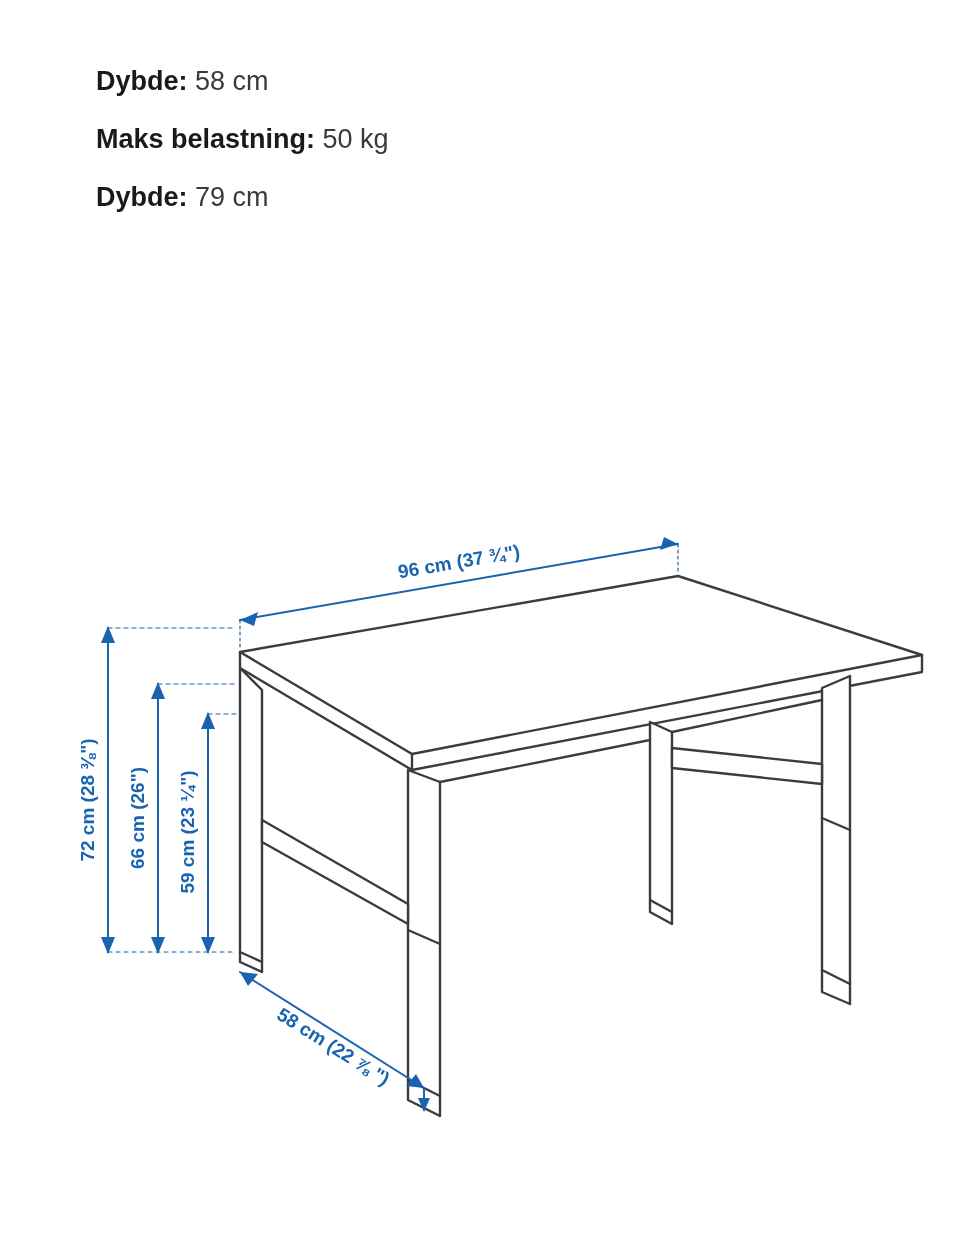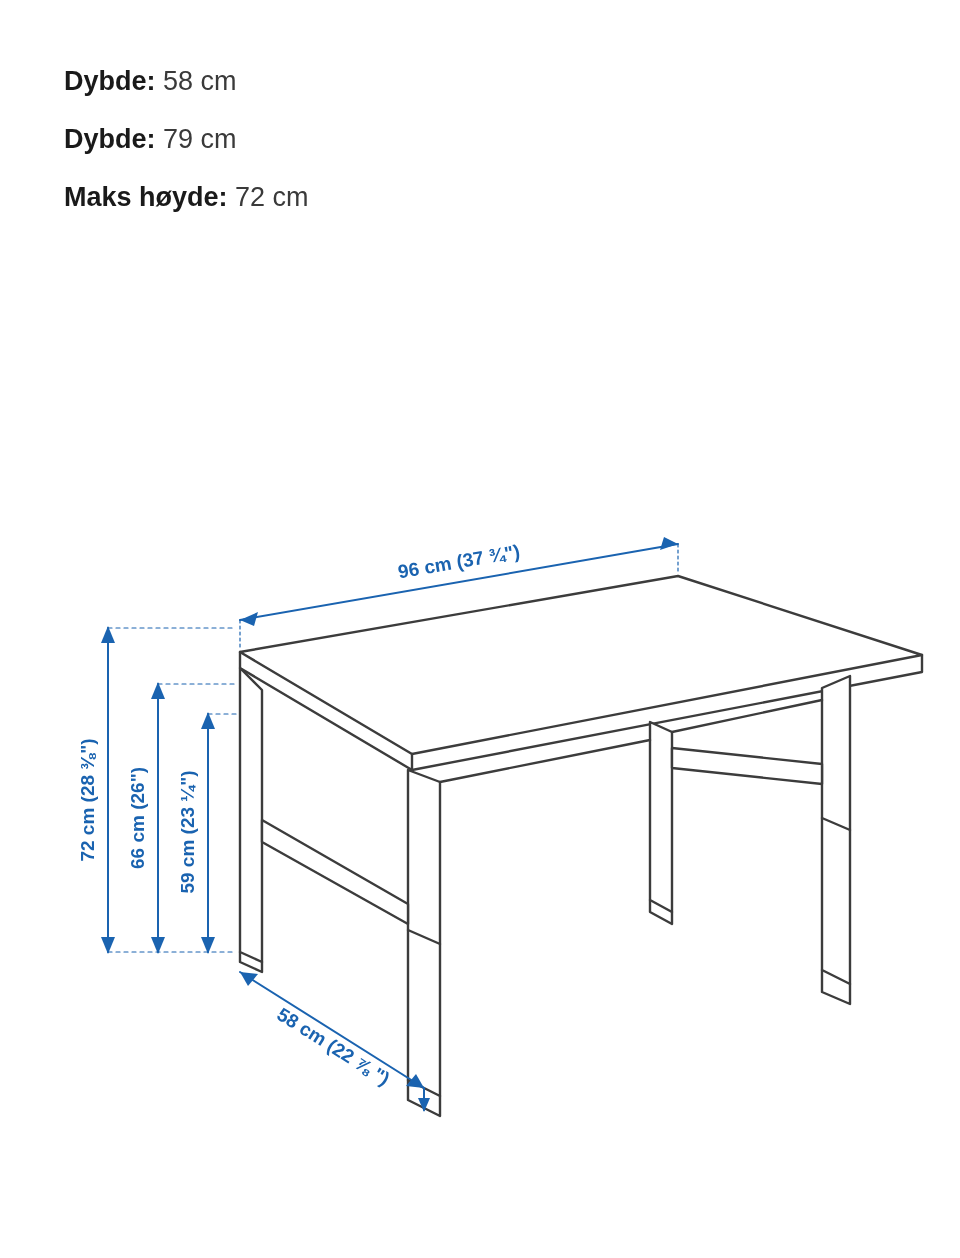--- a/index.html
+++ b/index.html
@@ -23,20 +23,21 @@
     position: absolute;
     left: 64px;
     top: 52px;
     width: 700px;
   }
   .spec-row {
     font-size: 27px;
     line-height: 58px;
     color: #2b2b2b;
     white-space: nowrap;
+    margin-left: 32px;
   }
   .spec-label {
     font-weight: bold;
     color: #1a1a1a;
   }
   .spec-value {
     font-weight: normal;
     color: #3a3a3a;
   }
   
@@ -53,26 +54,26 @@
 <body>
 
 <div class="page">
 
   <div class="specs">
     <div class="spec-row">
       <span class="spec-label">Dybde:</span>
       <span class="spec-value">58 cm</span>
     </div>
     <div class="spec-row">
+      <span class="spec-label">Maks belastning:</span>
+      <span class="spec-value">50 kg</span>
+    </div>
+    <div class="spec-row">
       <span class="spec-label">Dybde:</span>
       <span class="spec-value">79 cm</span>
-    </div>
-    <div class="spec-row">
-      <span class="spec-label">Maks høyde:</span>
-      <span class="spec-value">72 cm</span>
     </div>
   </div>
 
   <div class="drawing">
     <svg width="960" height="680" viewBox="0 0 960 680" xmlns="http://www.w3.org/2000/svg">
 
       <g fill="none" stroke="#3c3c3c" stroke-width="2.4" stroke-linejoin="round" stroke-linecap="round">
 
         <path d="M 240 152 L 678 76 L 922 155 L 412 254 Z" fill="#ffffff"></path>
 

